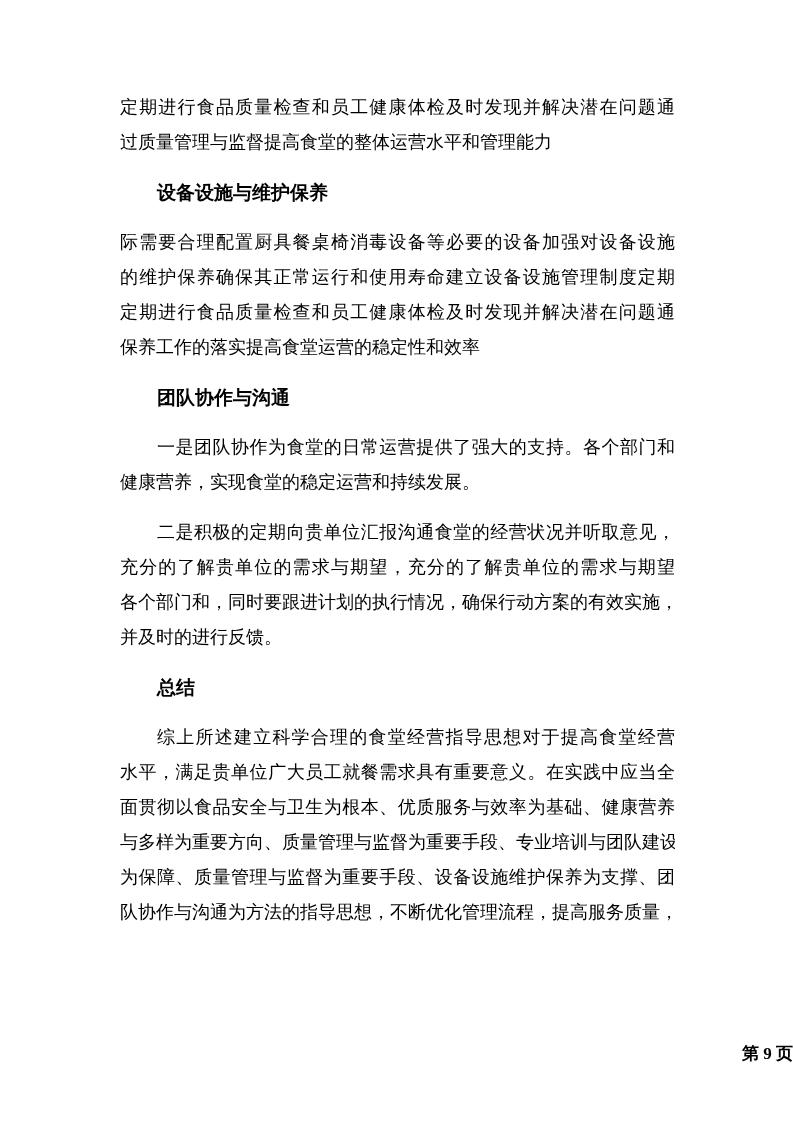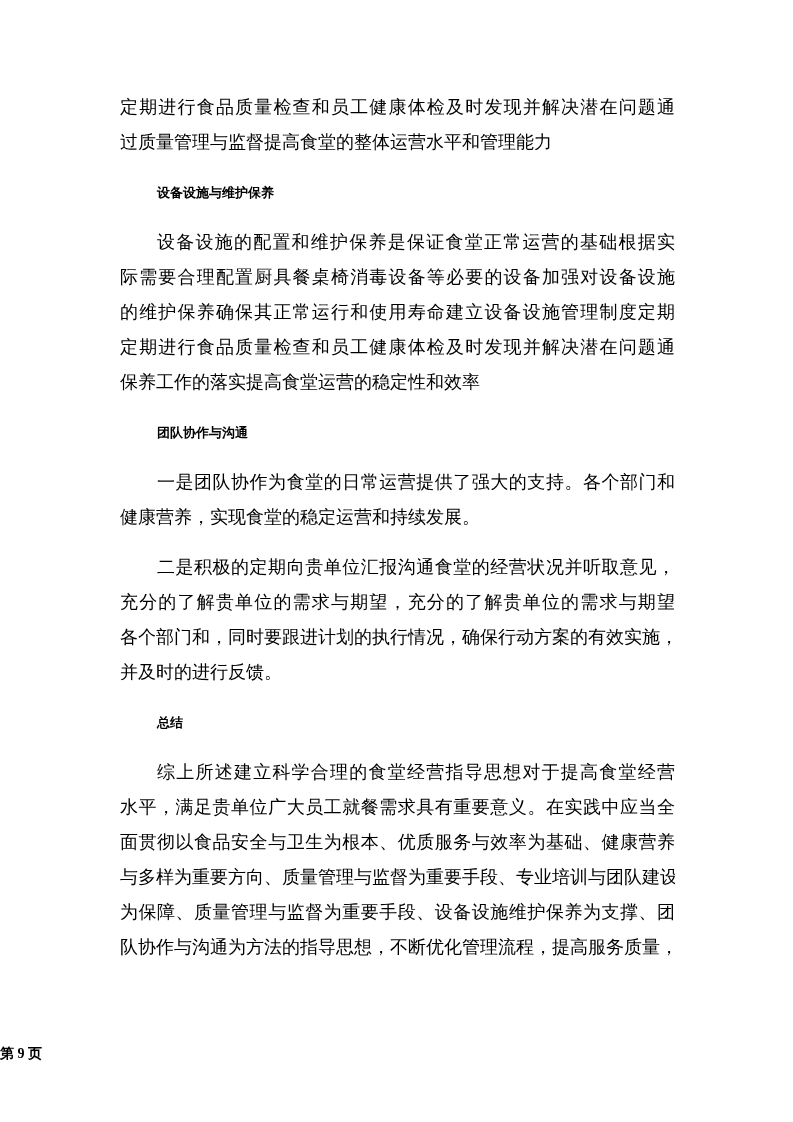--- a/index.html
+++ b/index.html
@@ -44,54 +44,53 @@
   .line.first {
     text-indent: 37px;
   }
   .line.last {
     text-align-last: left;
     -moz-text-align-last: left;
   }
   .heading {
     font-family: "Liberation Sans", "DejaVu Sans", sans-serif;
     font-weight: bold;
-    font-size: 13px;
+    font-size: 19px;
     line-height: 35px;
     height: 35px;
     padding-left: 37px;
     color: #000000;
   }
   .footer {
     position: absolute;
     top: 1044px;
     left: 0;
     width: 100%;
-    text-align: left;
+    text-align: right;
     font-family: "Liberation Serif", "DejaVu Serif", serif;
     font-weight: bold;
-    font-size: 14px;
+    font-size: 17px;
     line-height: 20px;
     color: #000000;
   }
 </style>
 </head>
 <body>
 
 <div class="page">
   <div class="content">
 
     <div class="block">
       <div class="line full">定期进行食品质量检查和员工健康体检及时发现并解决潜在问题通</div>
       <div class="line last">过质量管理与监督提高食堂的整体运营水平和管理能力</div>
     </div>
 
     <div class="block heading">设备设施与维护保养</div>
 
     <div class="block">
-      <div class="line first full">设备设施的配置和维护保养是保证食堂正常运营的基础根据实</div>
       <div class="line full">际需要合理配置厨具餐桌椅消毒设备等必要的设备加强对设备设施</div>
       <div class="line full">的维护保养确保其正常运行和使用寿命建立设备设施管理制度定期</div>
       <div class="line full">定期进行食品质量检查和员工健康体检及时发现并解决潜在问题通</div>
       <div class="line last">保养工作的落实提高食堂运营的稳定性和效率</div>
     </div>
 
     <div class="block heading">团队协作与沟通</div>
 
     <div class="block">
       <div class="line first full">一是团队协作为食堂的日常运营提供了强大的支持。各个部门和</div>

